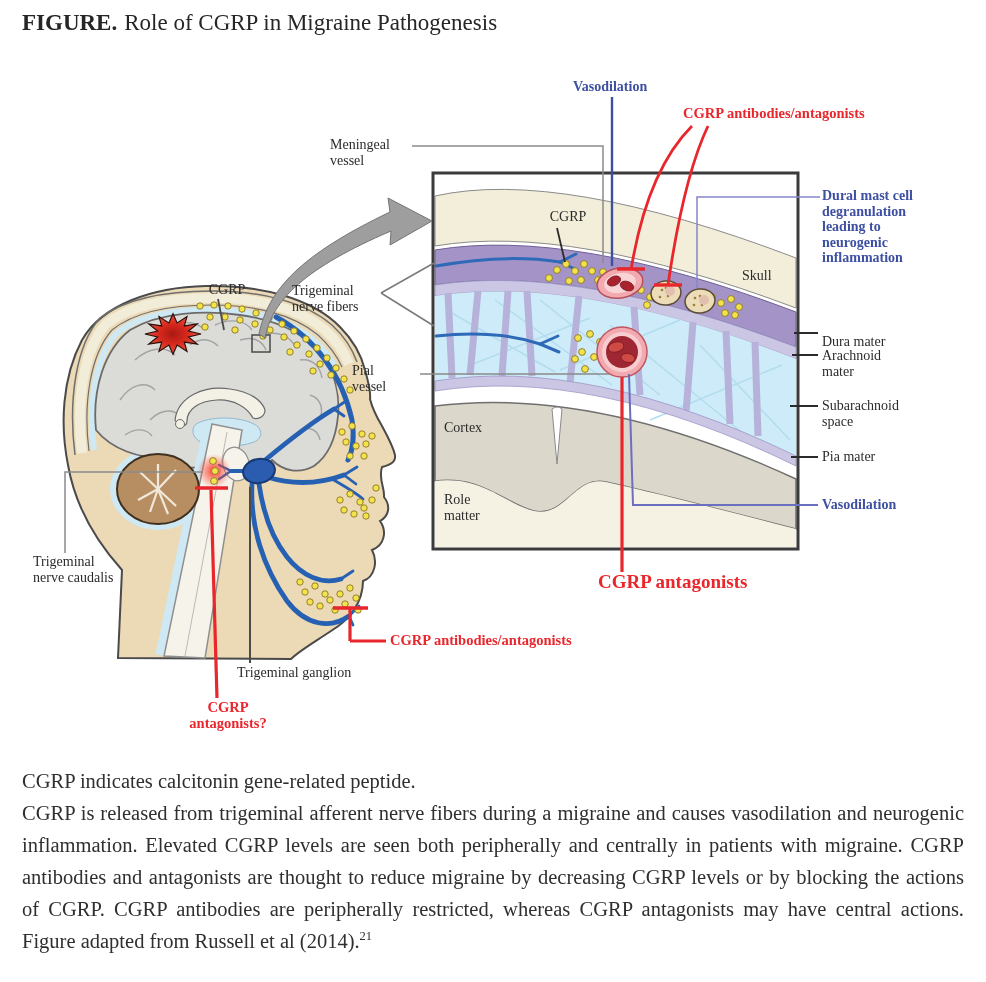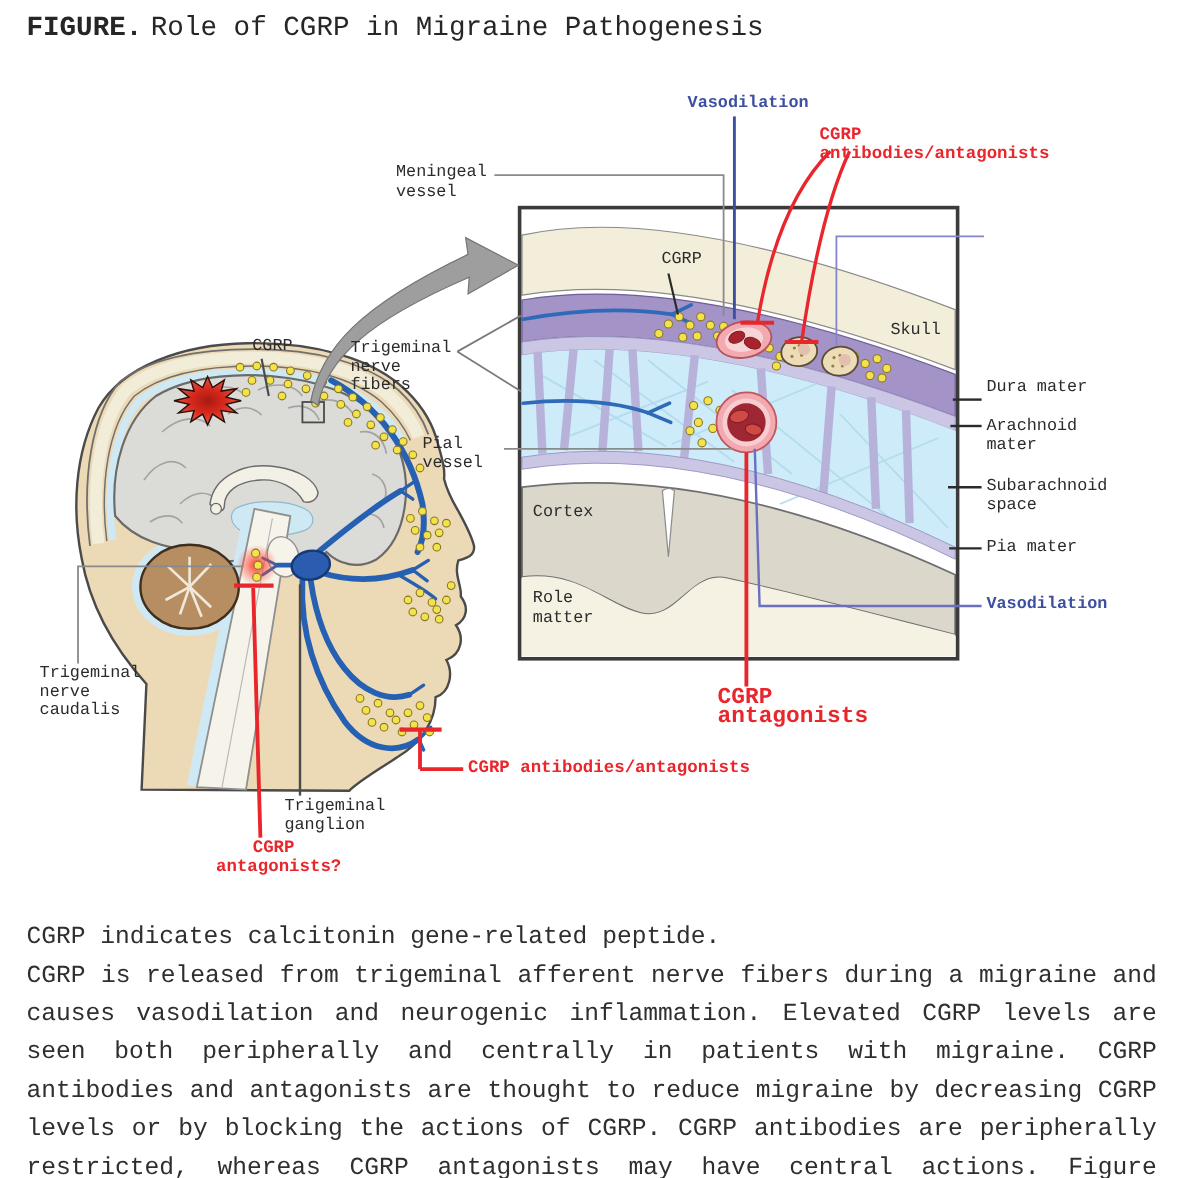--- a/index.html
+++ b/index.html
@@ -1,17 +1,17 @@
 <!DOCTYPE html>
 <html><head>
 <meta charset="utf-8">
 <style>
   html,body{margin:0;padding:0;background:#ffffff;}
   .page{position:relative;width:986px;height:982px;background:#ffffff;overflow:hidden;
-        font-family:Liberation Mono, monospace;}
+        font-family:Liberation Serif, serif;}
   .fig-title{position:absolute;left:22px;top:10px;font-size:23px;color:#262626;}
   .fig-title .prefix{font-weight:bold;margin-right:7px;}
   svg.art{position:absolute;left:0;top:0;}
   .dlabel{position:absolute;font-size:14px;line-height:15.5px;color:#2b2b2b;
           white-space:pre-line;}
   .dlabel.blue{color:#3d4fa1;font-weight:700;}
   .dlabel.red{color:#e8262c;font-weight:700;}
   .dlabel.right{text-align:left;}
   .dlabel.center{text-align:center;}
   .dlabel.semibold{font-weight:600;}
@@ -358,22 +358,27 @@
 antagonists?</div>
   <div class="dlabel red" style="left:390px;top:633px;width:270px;font-size:14.5px;">CGRP antibodies/antagonists</div>
 
   <div class="dlabel blue" style="left:573px;top:79px;width:90px;">Vasodilation</div>
   <div class="dlabel red" style="left:683px;top:106px;width:220px;font-size:14.5px;">CGRP antibodies/antagonists</div>
   <div class="dlabel right" style="left:330px;top:137px;width:78px;">Meningeal
 vessel</div>
   <div class="dlabel center" style="left:543px;top:209px;width:50px;">CGRP</div>
   <div class="dlabel right" style="left:292px;top:283px;width:86px;">Trigeminal
 nerve fibers</div>
+  <div class="dlabel blue" style="left:822px;top:188px;width:120px;">Dural mast cell
+degranulation
+leading to
+neurogenic
+inflammation</div>
   <div class="dlabel" style="left:742px;top:268px;width:50px;">Skull</div>
-  <div class="dlabel" style="left:822px;top:316px;width:110px;">Dura mater</div>
+  <div class="dlabel" style="left:822px;top:334px;width:110px;">Dura mater</div>
   <div class="dlabel" style="left:822px;top:348px;width:110px;">Arachnoid
 mater</div>
   <div class="dlabel" style="left:822px;top:398px;width:110px;">Subarachnoid
 space</div>
   <div class="dlabel" style="left:822px;top:449px;width:110px;">Pia mater</div>
   <div class="dlabel blue" style="left:822px;top:497px;width:100px;">Vasodilation</div>
   <div class="dlabel right" style="left:352px;top:363px;width:64px;">Pial
 vessel</div>
   <div class="dlabel" style="left:444px;top:420px;width:70px;">Cortex</div>
   <div class="dlabel" style="left:444px;top:492px;width:70px;">Role

